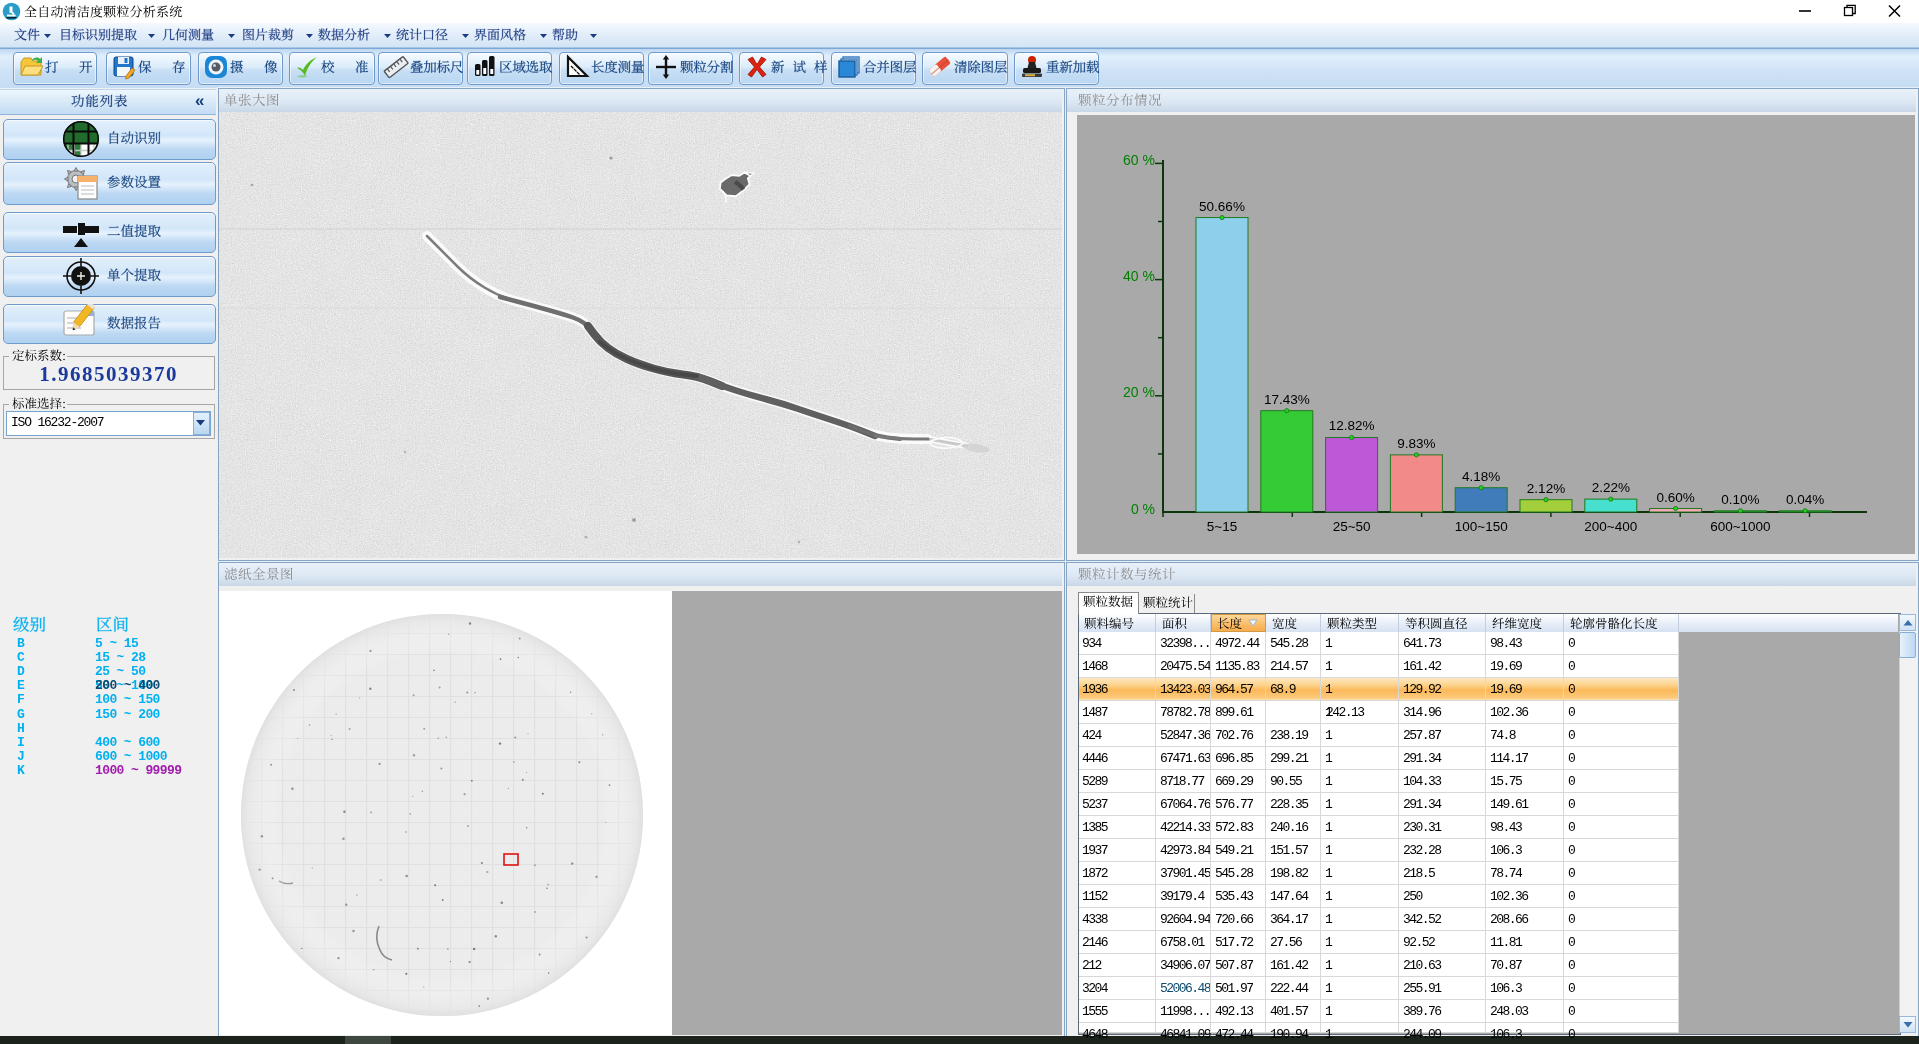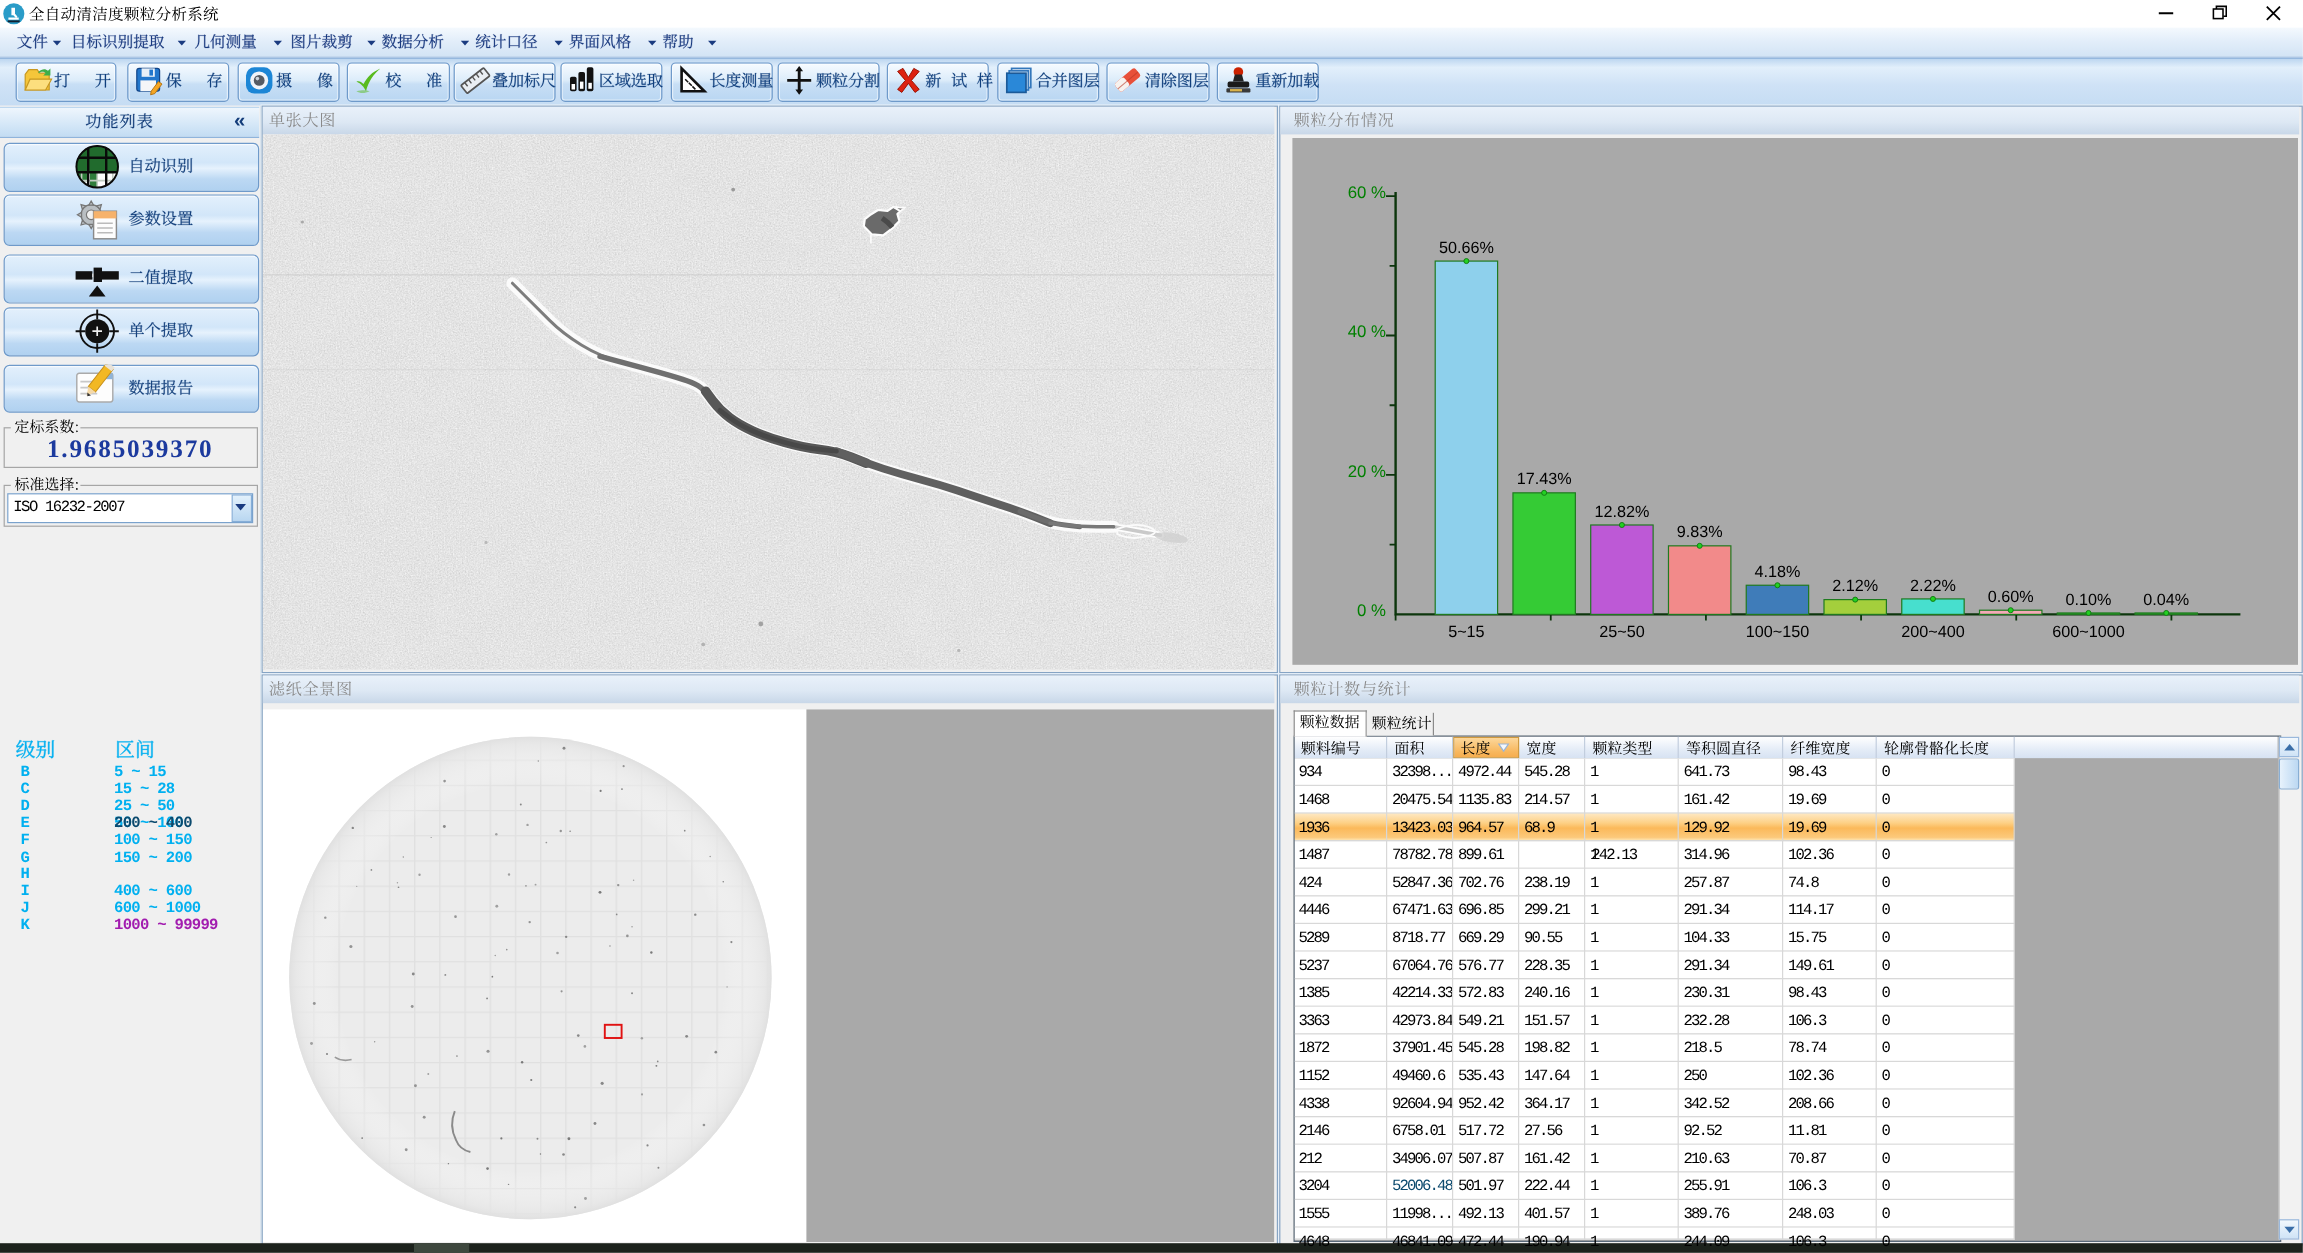--- a/index.html
+++ b/index.html
@@ -992,50 +992,50 @@
 <div style="position:absolute;left:1079px;top:816px;width:600px;height:23px;background:#fff;border-bottom:1px solid #d8d8d8;box-sizing:border-box;z-index:5"></div>
 <div style="position:absolute;left:1082px;top:820px;font:13px 'Liberation Mono',monospace;letter-spacing:-1.55px;color:#000;z-index:6">1385</div>
 <div style="position:absolute;left:1160px;top:820px;font:13px 'Liberation Mono',monospace;letter-spacing:-1.55px;color:#000;z-index:6">42214.33</div>
 <div style="position:absolute;left:1215px;top:820px;font:13px 'Liberation Mono',monospace;letter-spacing:-1.55px;color:#000;z-index:6">572.83</div>
 <div style="position:absolute;left:1270px;top:820px;font:13px 'Liberation Mono',monospace;letter-spacing:-1.55px;color:#000;z-index:6">240.16</div>
 <div style="position:absolute;left:1325px;top:820px;font:13px 'Liberation Mono',monospace;letter-spacing:-1.55px;color:#000;z-index:6">1</div>
 <div style="position:absolute;left:1403px;top:820px;font:13px 'Liberation Mono',monospace;letter-spacing:-1.55px;color:#000;z-index:6">230.31</div>
 <div style="position:absolute;left:1490px;top:820px;font:13px 'Liberation Mono',monospace;letter-spacing:-1.55px;color:#000;z-index:6">98.43</div>
 <div style="position:absolute;left:1568px;top:820px;font:13px 'Liberation Mono',monospace;letter-spacing:-1.55px;color:#000;z-index:6">0</div>
 <div style="position:absolute;left:1079px;top:839px;width:600px;height:23px;background:#fff;border-bottom:1px solid #d8d8d8;box-sizing:border-box;z-index:5"></div>
-<div style="position:absolute;left:1082px;top:843px;font:13px 'Liberation Mono',monospace;letter-spacing:-1.55px;color:#000;z-index:6">3363</div>
+<div style="position:absolute;left:1082px;top:843px;font:13px 'Liberation Mono',monospace;letter-spacing:-1.55px;color:#000;z-index:6">1937</div>
 <div style="position:absolute;left:1160px;top:843px;font:13px 'Liberation Mono',monospace;letter-spacing:-1.55px;color:#000;z-index:6">42973.84</div>
 <div style="position:absolute;left:1215px;top:843px;font:13px 'Liberation Mono',monospace;letter-spacing:-1.55px;color:#000;z-index:6">549.21</div>
 <div style="position:absolute;left:1270px;top:843px;font:13px 'Liberation Mono',monospace;letter-spacing:-1.55px;color:#000;z-index:6">151.57</div>
 <div style="position:absolute;left:1325px;top:843px;font:13px 'Liberation Mono',monospace;letter-spacing:-1.55px;color:#000;z-index:6">1</div>
 <div style="position:absolute;left:1403px;top:843px;font:13px 'Liberation Mono',monospace;letter-spacing:-1.55px;color:#000;z-index:6">232.28</div>
 <div style="position:absolute;left:1490px;top:843px;font:13px 'Liberation Mono',monospace;letter-spacing:-1.55px;color:#000;z-index:6">106.3</div>
 <div style="position:absolute;left:1568px;top:843px;font:13px 'Liberation Mono',monospace;letter-spacing:-1.55px;color:#000;z-index:6">0</div>
 <div style="position:absolute;left:1079px;top:862px;width:600px;height:23px;background:#fff;border-bottom:1px solid #d8d8d8;box-sizing:border-box;z-index:5"></div>
 <div style="position:absolute;left:1082px;top:866px;font:13px 'Liberation Mono',monospace;letter-spacing:-1.55px;color:#000;z-index:6">1872</div>
 <div style="position:absolute;left:1160px;top:866px;font:13px 'Liberation Mono',monospace;letter-spacing:-1.55px;color:#000;z-index:6">37901.45</div>
 <div style="position:absolute;left:1215px;top:866px;font:13px 'Liberation Mono',monospace;letter-spacing:-1.55px;color:#000;z-index:6">545.28</div>
 <div style="position:absolute;left:1270px;top:866px;font:13px 'Liberation Mono',monospace;letter-spacing:-1.55px;color:#000;z-index:6">198.82</div>
 <div style="position:absolute;left:1325px;top:866px;font:13px 'Liberation Mono',monospace;letter-spacing:-1.55px;color:#000;z-index:6">1</div>
 <div style="position:absolute;left:1403px;top:866px;font:13px 'Liberation Mono',monospace;letter-spacing:-1.55px;color:#000;z-index:6">218.5</div>
 <div style="position:absolute;left:1490px;top:866px;font:13px 'Liberation Mono',monospace;letter-spacing:-1.55px;color:#000;z-index:6">78.74</div>
 <div style="position:absolute;left:1568px;top:866px;font:13px 'Liberation Mono',monospace;letter-spacing:-1.55px;color:#000;z-index:6">0</div>
 <div style="position:absolute;left:1079px;top:885px;width:600px;height:23px;background:#fff;border-bottom:1px solid #d8d8d8;box-sizing:border-box;z-index:5"></div>
 <div style="position:absolute;left:1082px;top:889px;font:13px 'Liberation Mono',monospace;letter-spacing:-1.55px;color:#000;z-index:6">1152</div>
-<div style="position:absolute;left:1160px;top:889px;font:13px 'Liberation Mono',monospace;letter-spacing:-1.55px;color:#000;z-index:6">49460.6</div>
+<div style="position:absolute;left:1160px;top:889px;font:13px 'Liberation Mono',monospace;letter-spacing:-1.55px;color:#000;z-index:6">39179.4</div>
 <div style="position:absolute;left:1215px;top:889px;font:13px 'Liberation Mono',monospace;letter-spacing:-1.55px;color:#000;z-index:6">535.43</div>
 <div style="position:absolute;left:1270px;top:889px;font:13px 'Liberation Mono',monospace;letter-spacing:-1.55px;color:#000;z-index:6">147.64</div>
 <div style="position:absolute;left:1325px;top:889px;font:13px 'Liberation Mono',monospace;letter-spacing:-1.55px;color:#000;z-index:6">1</div>
 <div style="position:absolute;left:1403px;top:889px;font:13px 'Liberation Mono',monospace;letter-spacing:-1.55px;color:#000;z-index:6">250</div>
 <div style="position:absolute;left:1490px;top:889px;font:13px 'Liberation Mono',monospace;letter-spacing:-1.55px;color:#000;z-index:6">102.36</div>
 <div style="position:absolute;left:1568px;top:889px;font:13px 'Liberation Mono',monospace;letter-spacing:-1.55px;color:#000;z-index:6">0</div>
 <div style="position:absolute;left:1079px;top:908px;width:600px;height:23px;background:#fff;border-bottom:1px solid #d8d8d8;box-sizing:border-box;z-index:5"></div>
 <div style="position:absolute;left:1082px;top:912px;font:13px 'Liberation Mono',monospace;letter-spacing:-1.55px;color:#000;z-index:6">4338</div>
 <div style="position:absolute;left:1160px;top:912px;font:13px 'Liberation Mono',monospace;letter-spacing:-1.55px;color:#000;z-index:6">92604.94</div>
-<div style="position:absolute;left:1215px;top:912px;font:13px 'Liberation Mono',monospace;letter-spacing:-1.55px;color:#000;z-index:6">952.42</div>
+<div style="position:absolute;left:1215px;top:912px;font:13px 'Liberation Mono',monospace;letter-spacing:-1.55px;color:#000;z-index:6">720.66</div>
 <div style="position:absolute;left:1270px;top:912px;font:13px 'Liberation Mono',monospace;letter-spacing:-1.55px;color:#000;z-index:6">364.17</div>
 <div style="position:absolute;left:1325px;top:912px;font:13px 'Liberation Mono',monospace;letter-spacing:-1.55px;color:#000;z-index:6">1</div>
 <div style="position:absolute;left:1403px;top:912px;font:13px 'Liberation Mono',monospace;letter-spacing:-1.55px;color:#000;z-index:6">342.52</div>
 <div style="position:absolute;left:1490px;top:912px;font:13px 'Liberation Mono',monospace;letter-spacing:-1.55px;color:#000;z-index:6">208.66</div>
 <div style="position:absolute;left:1568px;top:912px;font:13px 'Liberation Mono',monospace;letter-spacing:-1.55px;color:#000;z-index:6">0</div>
 <div style="position:absolute;left:1079px;top:931px;width:600px;height:23px;background:#fff;border-bottom:1px solid #d8d8d8;box-sizing:border-box;z-index:5"></div>
 <div style="position:absolute;left:1082px;top:935px;font:13px 'Liberation Mono',monospace;letter-spacing:-1.55px;color:#000;z-index:6">2146</div>
 <div style="position:absolute;left:1160px;top:935px;font:13px 'Liberation Mono',monospace;letter-spacing:-1.55px;color:#000;z-index:6">6758.01</div>
 <div style="position:absolute;left:1215px;top:935px;font:13px 'Liberation Mono',monospace;letter-spacing:-1.55px;color:#000;z-index:6">517.72</div>
 <div style="position:absolute;left:1270px;top:935px;font:13px 'Liberation Mono',monospace;letter-spacing:-1.55px;color:#000;z-index:6">27.56</div>

